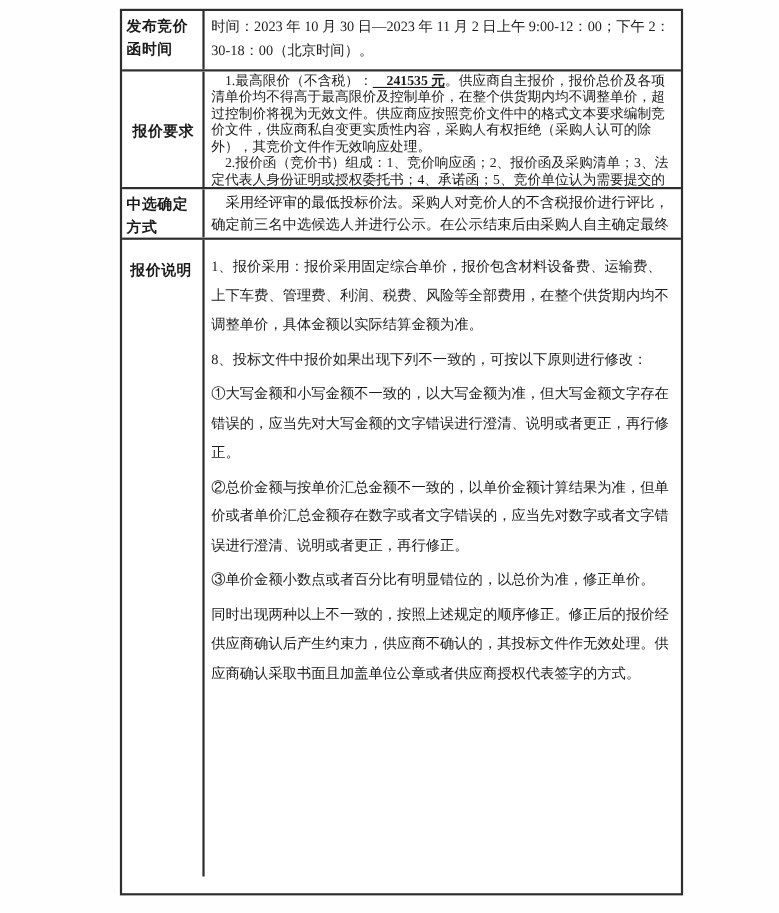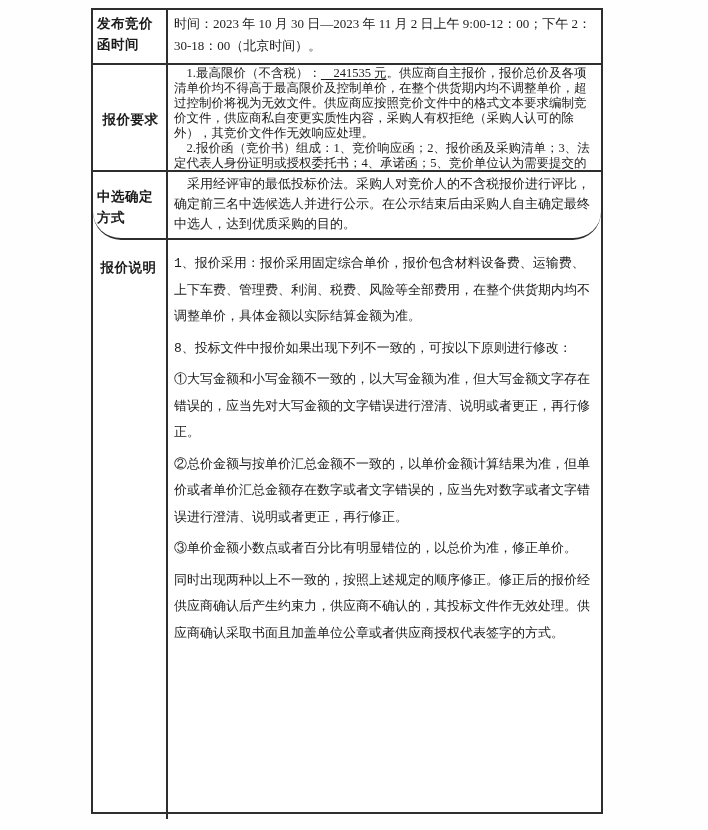--- a/index.html
+++ b/index.html
@@ -6,39 +6,39 @@
   body{
     width:708px;height:830px;
     background:#fefefe;
     position:relative;
     overflow:hidden;
     font-family:"Liberation Serif","DejaVu Serif",serif;
     color:#1b1b1b;
   }
   .doc-table{
     position:absolute;
-    left:91px;top:8px;
+    left:109px;top:8px;
     width:512px;height:806px;
     border:2px solid #2e2e2e;
     box-sizing:border-box;
     background:#fff;
     display:flex;
     flex-direction:column;
   }
   .t-row{
     display:flex;
     box-sizing:border-box;
     border-bottom:2px solid #2e2e2e;
     flex:0 0 auto;
     overflow:hidden;
   }
   .t-row.last{border-bottom:none;}
   .row-1{height:55px;}
   .row-2{height:107px;}
-  .row-3{height:68px;border-radius:28px;}
+  .row-3{height:46px;}
   .row-4{height:579px;}
   .label-cell{
     width:75px;
     box-sizing:border-box;
     border-right:2px solid #2e2e2e;
     font-weight:700;
     font-size:13.5px;
     line-height:21px;
     letter-spacing:0.5px;
     padding:3px 2px 0 4px;
@@ -55,26 +55,26 @@
     box-sizing:border-box;
     overflow:hidden;
     padding:11px 6px 0 6px;
   }
   .content-cell p{margin:0;}
   
   .row-1 .content-cell{font-size:13px;line-height:22px;padding-top:3px;}
   
   .row-2 .content-cell{font-size:12.5px;line-height:15px;padding-top:1px;}
   .row-2 .content-cell p.ind{text-indent:1em;}
-  .u{text-decoration:underline;text-underline-offset:2px;}
+  .u{text-decoration:underline;text-underline-offset:2px;font-weight:bold;}
   
   .row-3 .content-cell{font-size:13px;line-height:20px;padding-top:2px;}
   .row-3 .content-cell p{text-indent:1em;}
   
-  .row-4 .content-cell{font-size:13px;line-height:26.5px;padding-top:11px;font-family:Liberation Mono, monospace;}
+  .row-4 .content-cell{font-size:13px;line-height:26.5px;padding-top:11px;}
   .row-4 .content-cell p{margin:0 0 5px 0;}
 </style>
 </head>
 <body>
 
 <div class="doc-table">
 
   <div class="t-row row-1">
     <div class="label-cell va-top">
       <span class="lbl">发布竞价函时间</span>

